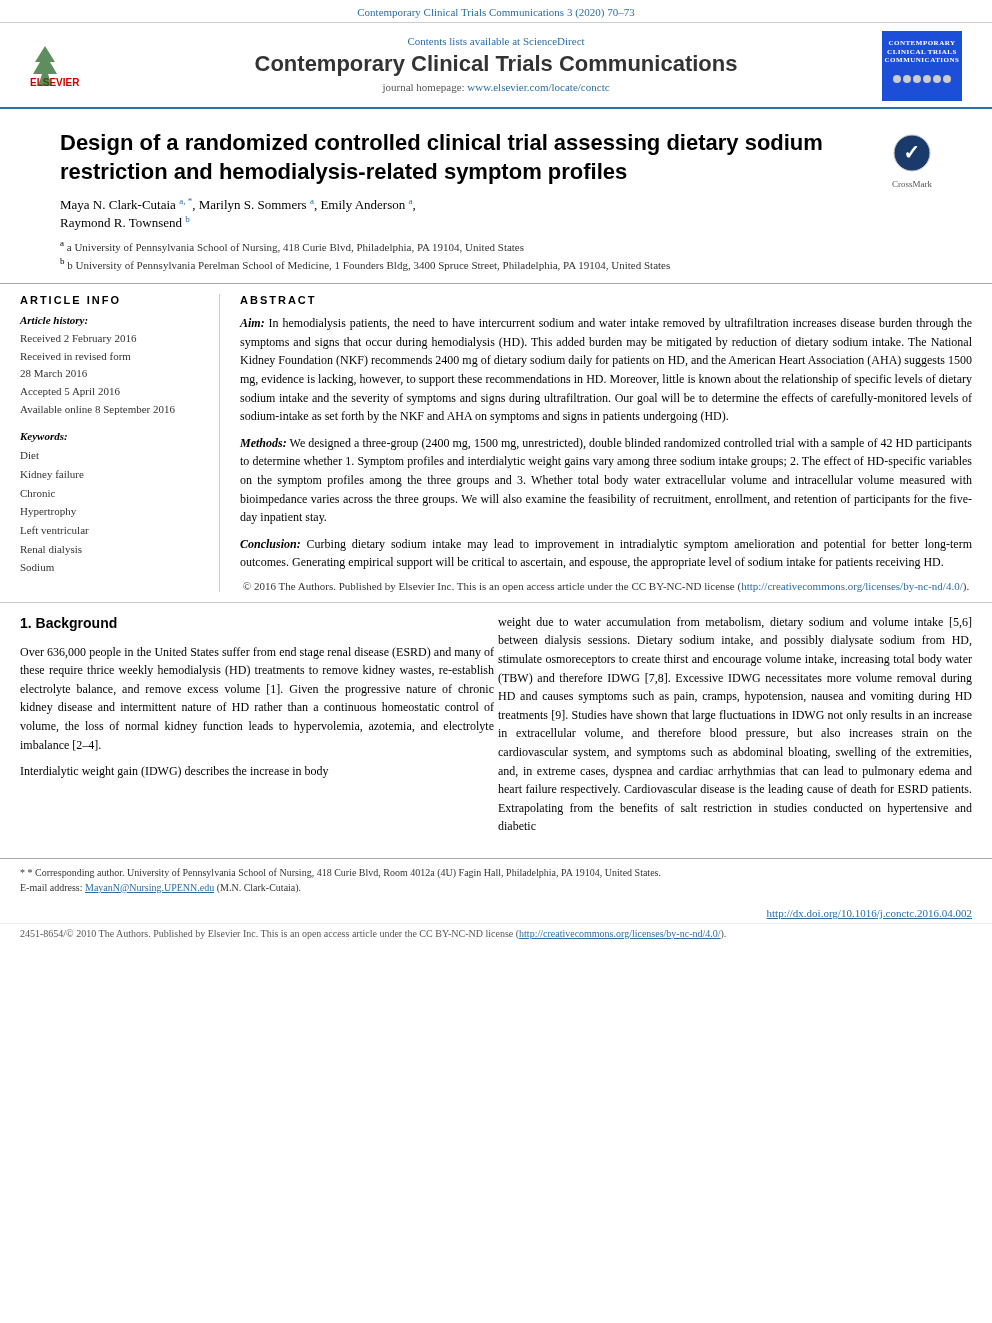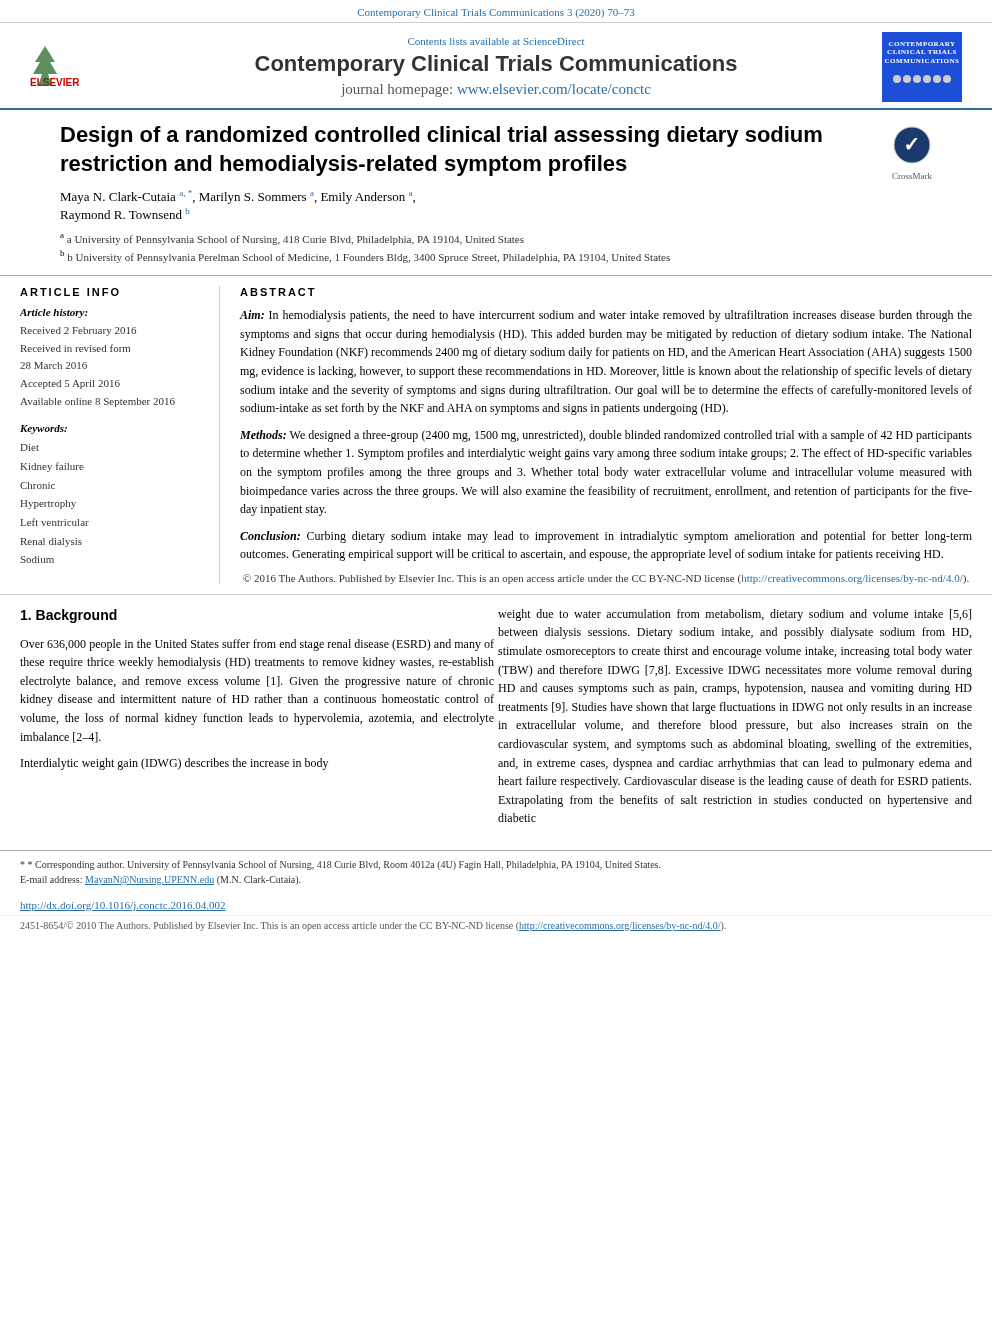--- a/index.html
+++ b/index.html
@@ -41,21 +41,21 @@
       margin-bottom: 4px;
     }
     .journal-title {
       font-size: 22px;
       font-weight: bold;
       color: #333;
       margin-bottom: 4px;
       font-family: Arial, sans-serif;
     }
     .journal-homepage {
-      font-size: 15px;
+      font-size: 11px;
       color: #555;
     }
     .journal-homepage a {
       color: #2a6ea6;
       text-decoration: none;
     }
     .header-right {
       width: 100px;
       display: flex;
       align-items: center;
@@ -78,21 +78,21 @@
       font-weight: bold;
       letter-spacing: 0.5px;
       line-height: 1.2;
     }
     .journal-logo-icons {
       color: #ccc;
       font-size: 14px;
       margin-top: 4px;
     }
     .article-header {
-      padding: 11px 60px 10px;
+      padding: 20px 60px 10px;
       border-bottom: 1px solid #aaa;
     }
     .article-title {
       font-size: 22px;
       font-weight: bold;
       color: #000;
       line-height: 1.3;
       margin-bottom: 10px;
       font-family: Arial, sans-serif;
     }
@@ -219,20 +219,21 @@
     .footnote-text {
       font-size: 10px;
       color: #333;
       line-height: 1.5;
     }
     .footnote-text a {
       color: #2a6ea6;
     }
     .doi-section {
       padding: 4px 20px 2px;
+      text-align: right;
     }
     .doi-text {
       font-size: 11px;
       color: #2a6ea6;
     }
     .issn-bar {
       padding: 4px 20px;
       font-size: 10px;
       color: #555;
       border-top: 1px solid #eee;

